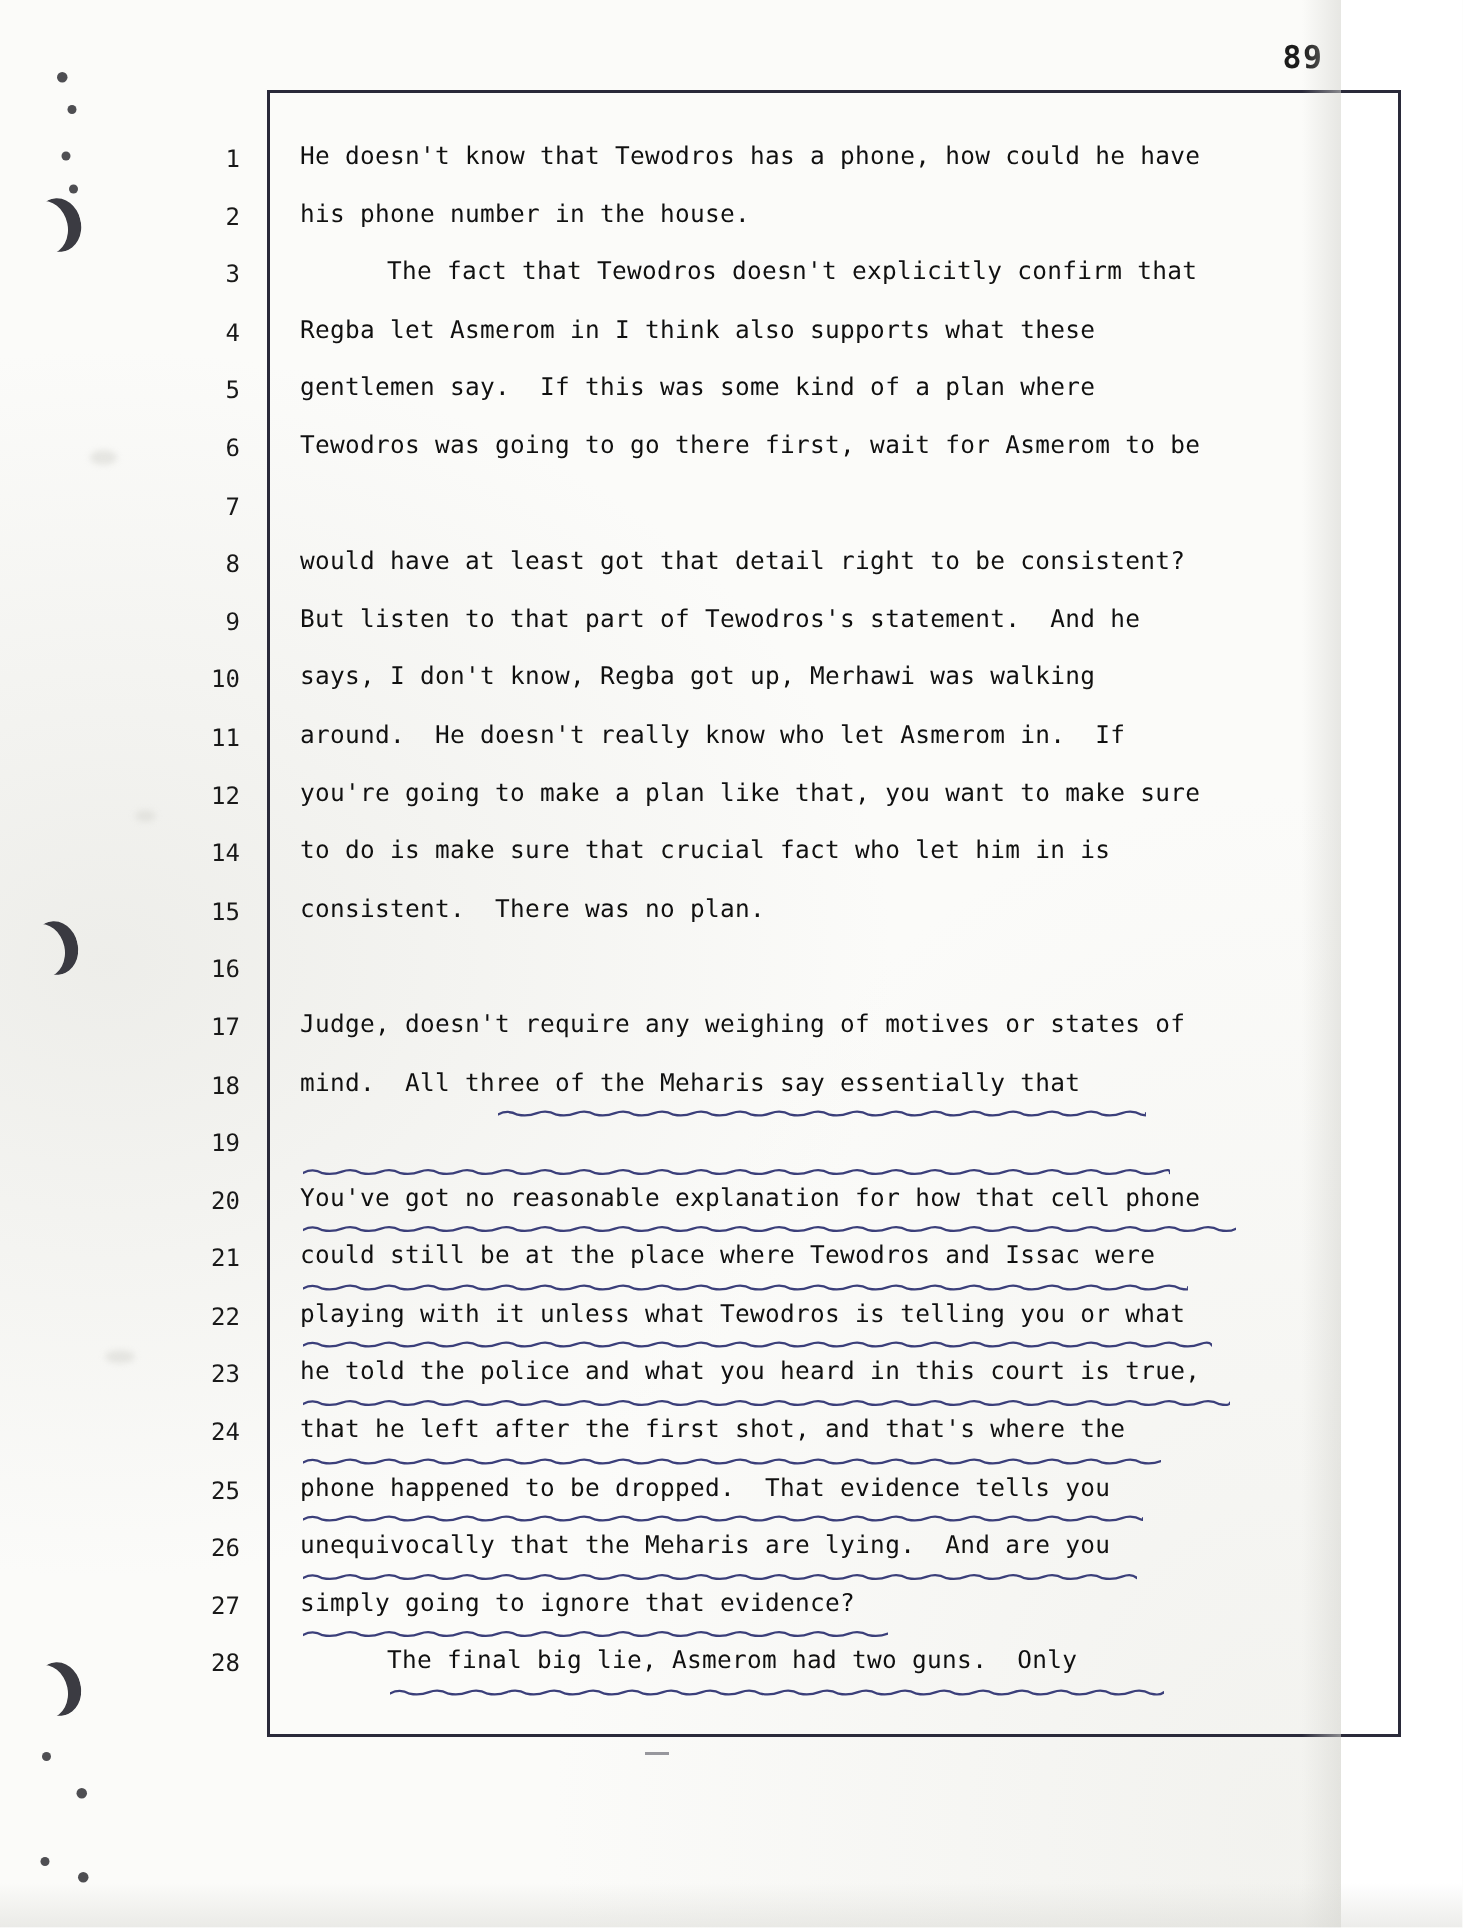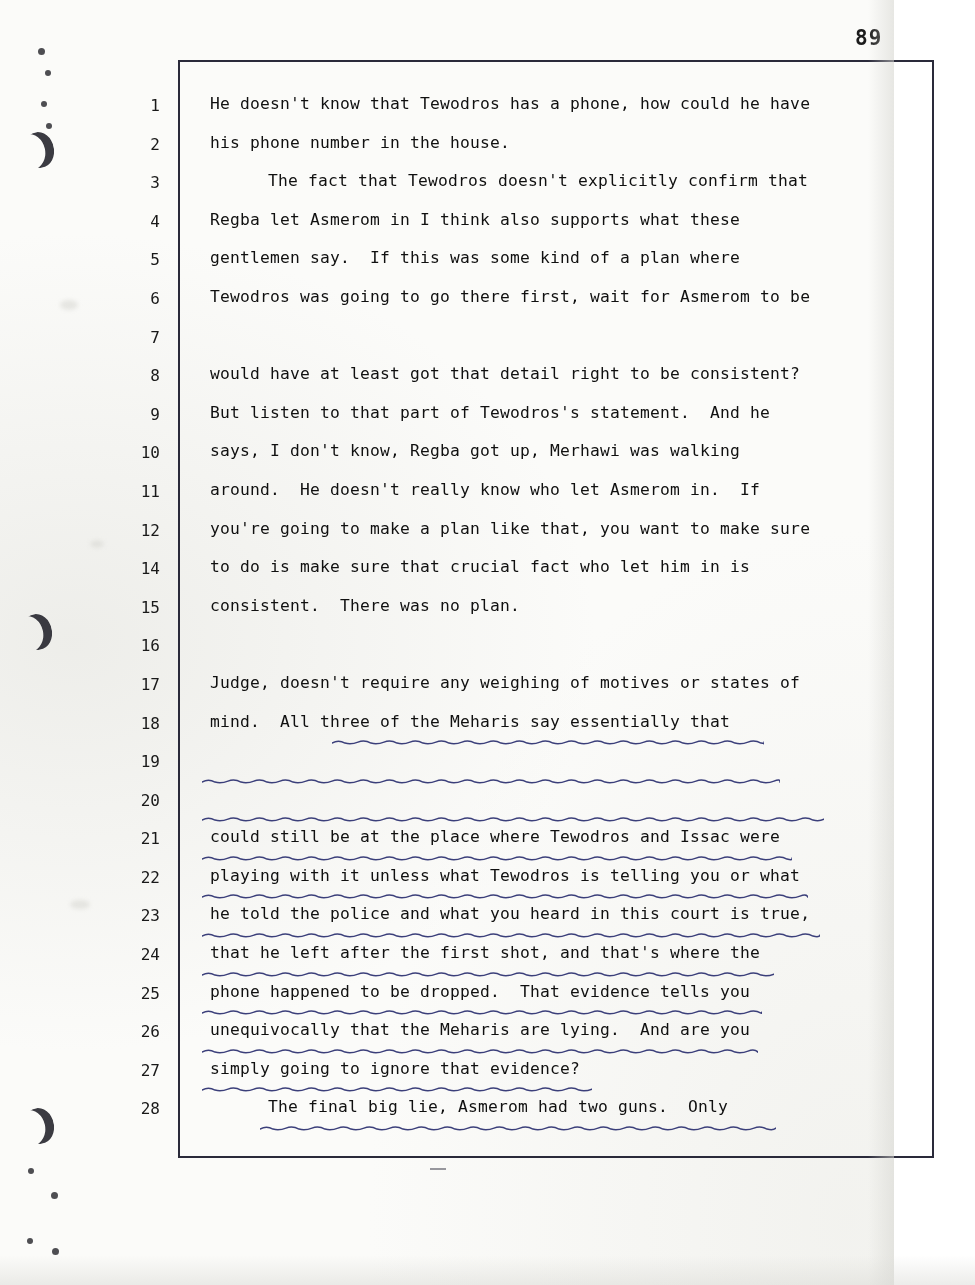--- a/index.html
+++ b/index.html
@@ -74,21 +74,21 @@
     width: 40px;
     min-width: 40px;
     text-align: right;
     font-family: "DejaVu Sans Mono", monospace;
     font-size: 16px;
     color: #191919;
     padding-top: 4px;
     letter-spacing: 0px;
   }
   .ltext {
-    margin-left: 50px;
+    margin-left: 40px;
     font-family: "DejaVu Sans Mono", monospace;
     font-size: 16.3px;
     color: #101010;
     white-space: pre;
     padding-top: 2px;
     letter-spacing: 0.2px;
   }
   .indent {
     padding-left: 58px;
   }
@@ -238,20 +238,21 @@
       <div class="line">
         <div class="lnum">19</div>
         <div class="ul" style="left: 82px; width: 578px;">
           <svg width="578" height="8" viewBox="0 0 578 8">
             <path d="M 0 5 Q 6.5 1.6 13 5.1 Q 19.5 6.6 26 4.1 Q 32.5 1.6 39 5.1 Q 45.5 6.6 52 4.1 Q 58.5 1.6 65 5.1 Q 71.5 6.6 78 4.1 Q 84.5 1.6 91 5.1 Q 97.5 6.6 104 4.1 Q 110.5 1.6 117 5.1 Q 123.5 6.6 130 4.1 Q 136.5 1.6 143 5.1 Q 149.5 6.6 156 4.1 Q 162.5 1.6 169 5.1 Q 175.5 6.6 182 4.1 Q 188.5 1.6 195 5.1 Q 201.5 6.6 208 4.1 Q 214.5 1.6 221 5.1 Q 227.5 6.6 234 4.1 Q 240.5 1.6 247 5.1 Q 253.5 6.6 260 4.1 Q 266.5 1.6 273 5.1 Q 279.5 6.6 286 4.1 Q 292.5 1.6 299 5.1 Q 305.5 6.6 312 4.1 Q 318.5 1.6 325 5.1 Q 331.5 6.6 338 4.1 Q 344.5 1.6 351 5.1 Q 357.5 6.6 364 4.1 Q 370.5 1.6 377 5.1 Q 383.5 6.6 390 4.1 Q 396.5 1.6 403 5.1 Q 409.5 6.6 416 4.1 Q 422.5 1.6 429 5.1 Q 435.5 6.6 442 4.1 Q 448.5 1.6 455 5.1 Q 461.5 6.6 468 4.1 Q 474.5 1.6 481 5.1 Q 487.5 6.6 494 4.1 Q 500.5 1.6 507 5.1 Q 513.5 6.6 520 4.1 Q 526.5 1.6 533 5.1 Q 539.5 6.6 546 4.1 Q 552.5 1.6 559 5.1 Q 565.5 6.6 572 4.1 Q 578.5 1.6 578 5.1" fill="none" stroke="#3b3f7a" stroke-width="1.5" stroke-linecap="round"></path>
           </svg>
         </div>
       </div>
       <div class="line">
         <div class="lnum">20</div>
+        <div class="ltext">You've got no reasonable explanation for how that cell phone</div>
         <div class="ul" style="left: 82px; width: 622px;">
           <svg width="622" height="8" viewBox="0 0 622 8">
             <path d="M 0 5 Q 6.5 1.6 13 5.1 Q 19.5 6.6 26 4.1 Q 32.5 1.6 39 5.1 Q 45.5 6.6 52 4.1 Q 58.5 1.6 65 5.1 Q 71.5 6.6 78 4.1 Q 84.5 1.6 91 5.1 Q 97.5 6.6 104 4.1 Q 110.5 1.6 117 5.1 Q 123.5 6.6 130 4.1 Q 136.5 1.6 143 5.1 Q 149.5 6.6 156 4.1 Q 162.5 1.6 169 5.1 Q 175.5 6.6 182 4.1 Q 188.5 1.6 195 5.1 Q 201.5 6.6 208 4.1 Q 214.5 1.6 221 5.1 Q 227.5 6.6 234 4.1 Q 240.5 1.6 247 5.1 Q 253.5 6.6 260 4.1 Q 266.5 1.6 273 5.1 Q 279.5 6.6 286 4.1 Q 292.5 1.6 299 5.1 Q 305.5 6.6 312 4.1 Q 318.5 1.6 325 5.1 Q 331.5 6.6 338 4.1 Q 344.5 1.6 351 5.1 Q 357.5 6.6 364 4.1 Q 370.5 1.6 377 5.1 Q 383.5 6.6 390 4.1 Q 396.5 1.6 403 5.1 Q 409.5 6.6 416 4.1 Q 422.5 1.6 429 5.1 Q 435.5 6.6 442 4.1 Q 448.5 1.6 455 5.1 Q 461.5 6.6 468 4.1 Q 474.5 1.6 481 5.1 Q 487.5 6.6 494 4.1 Q 500.5 1.6 507 5.1 Q 513.5 6.6 520 4.1 Q 526.5 1.6 533 5.1 Q 539.5 6.6 546 4.1 Q 552.5 1.6 559 5.1 Q 565.5 6.6 572 4.1 Q 578.5 1.6 585 5.1 Q 591.5 6.6 598 4.1 Q 604.5 1.6 611 5.1 Q 617.5 6.6 622 4.1" fill="none" stroke="#3b3f7a" stroke-width="1.5" stroke-linecap="round"></path>
           </svg>
         </div>
       </div>
       <div class="line">
         <div class="lnum">21</div>
         <div class="ltext">could still be at the place where Tewodros and Issac were</div>
         <div class="ul" style="left: 82px; width: 590px;">

